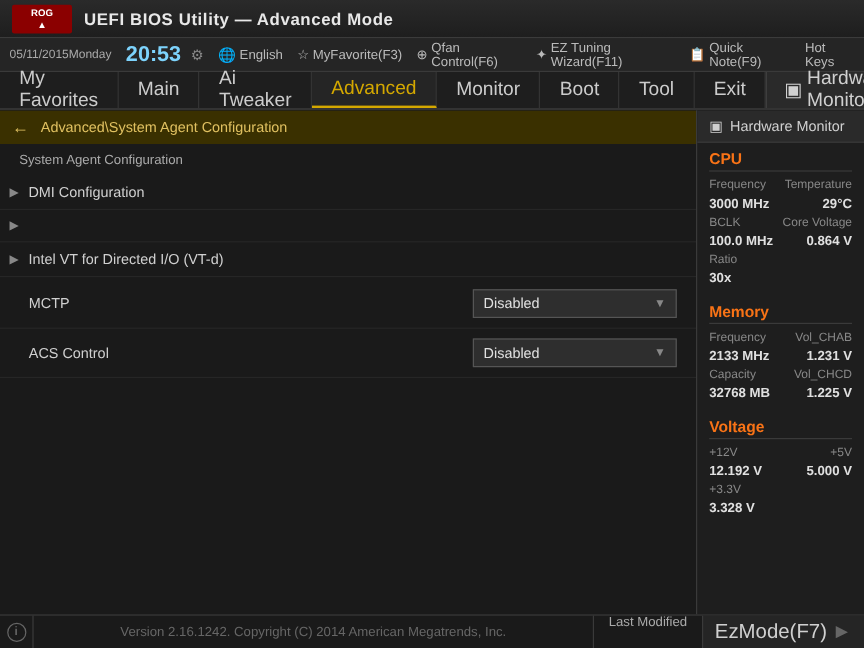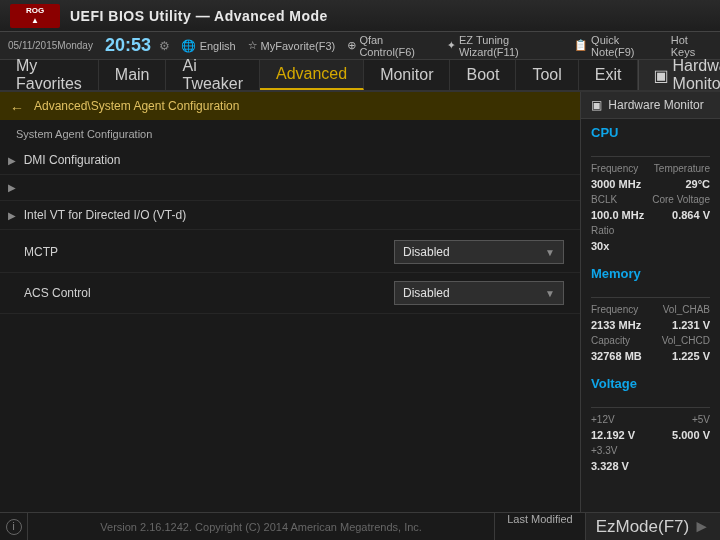--- a/index.html
+++ b/index.html
@@ -217,26 +217,26 @@
       color: #d0d0d0;
       border-bottom: 1px solid #3a3a3a;
       display: flex;
       align-items: center;
       gap: 6px;
     }
     .hw-section {
       padding: 6px 10px 4px;
     }
     .hw-section-title {
-      color: #0ea5e9;
+      color: #f97316;
       font-size: 13px;
       font-weight: bold;
       margin-bottom: 6px;
       border-bottom: 1px solid #3a3a3a;
-      padding-bottom: 16px;
+      padding-bottom: 2px;
     }
     .hw-row {
       display: flex;
       justify-content: space-between;
       margin-bottom: 4px;
     }
     .hw-label {
       color: #888;
       font-size: 10px;
     }

